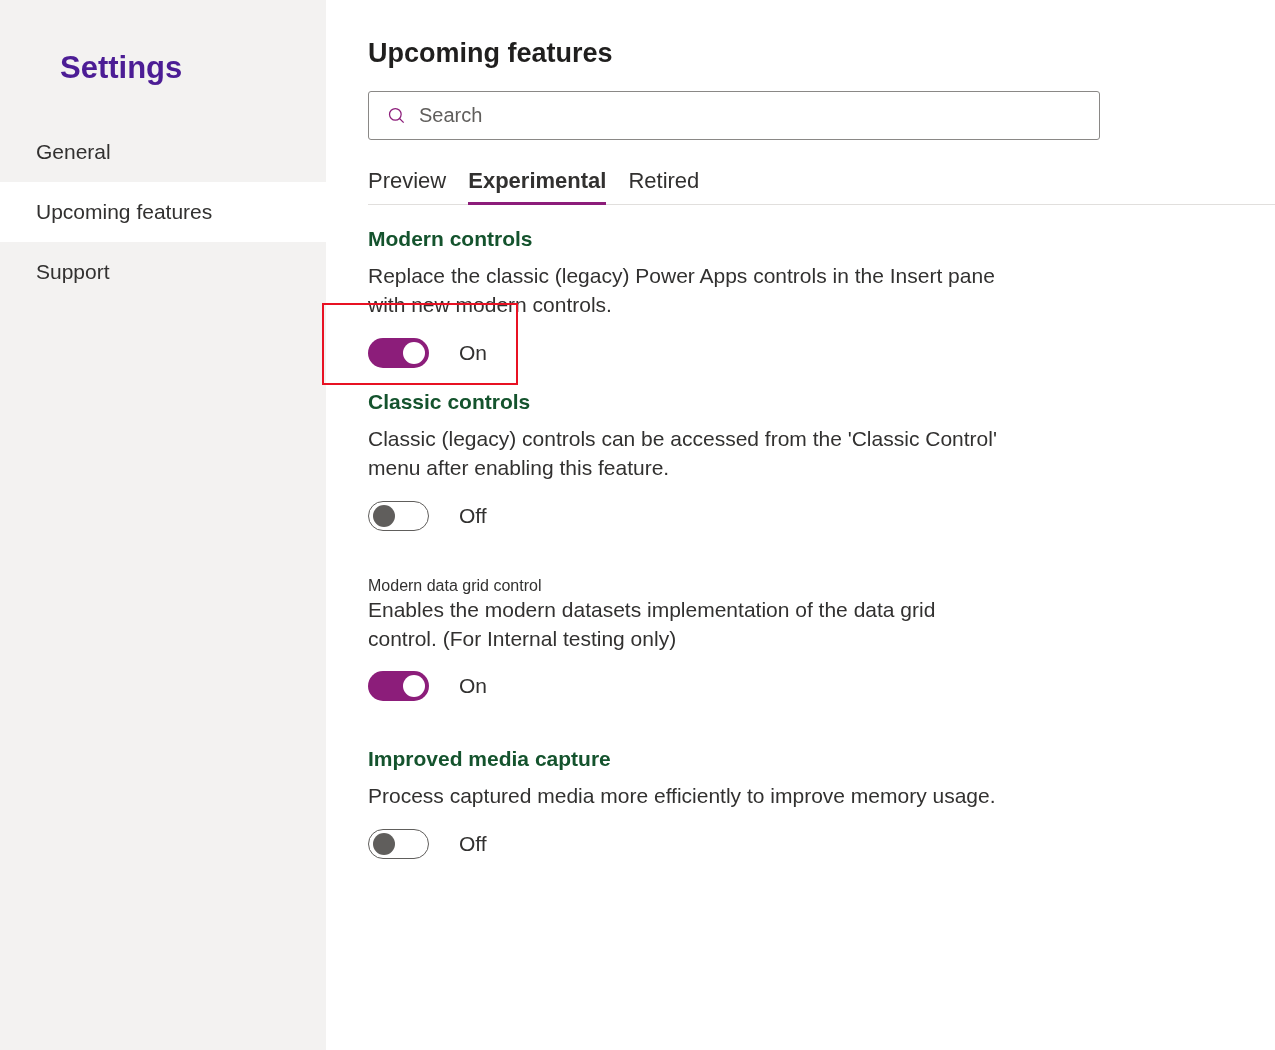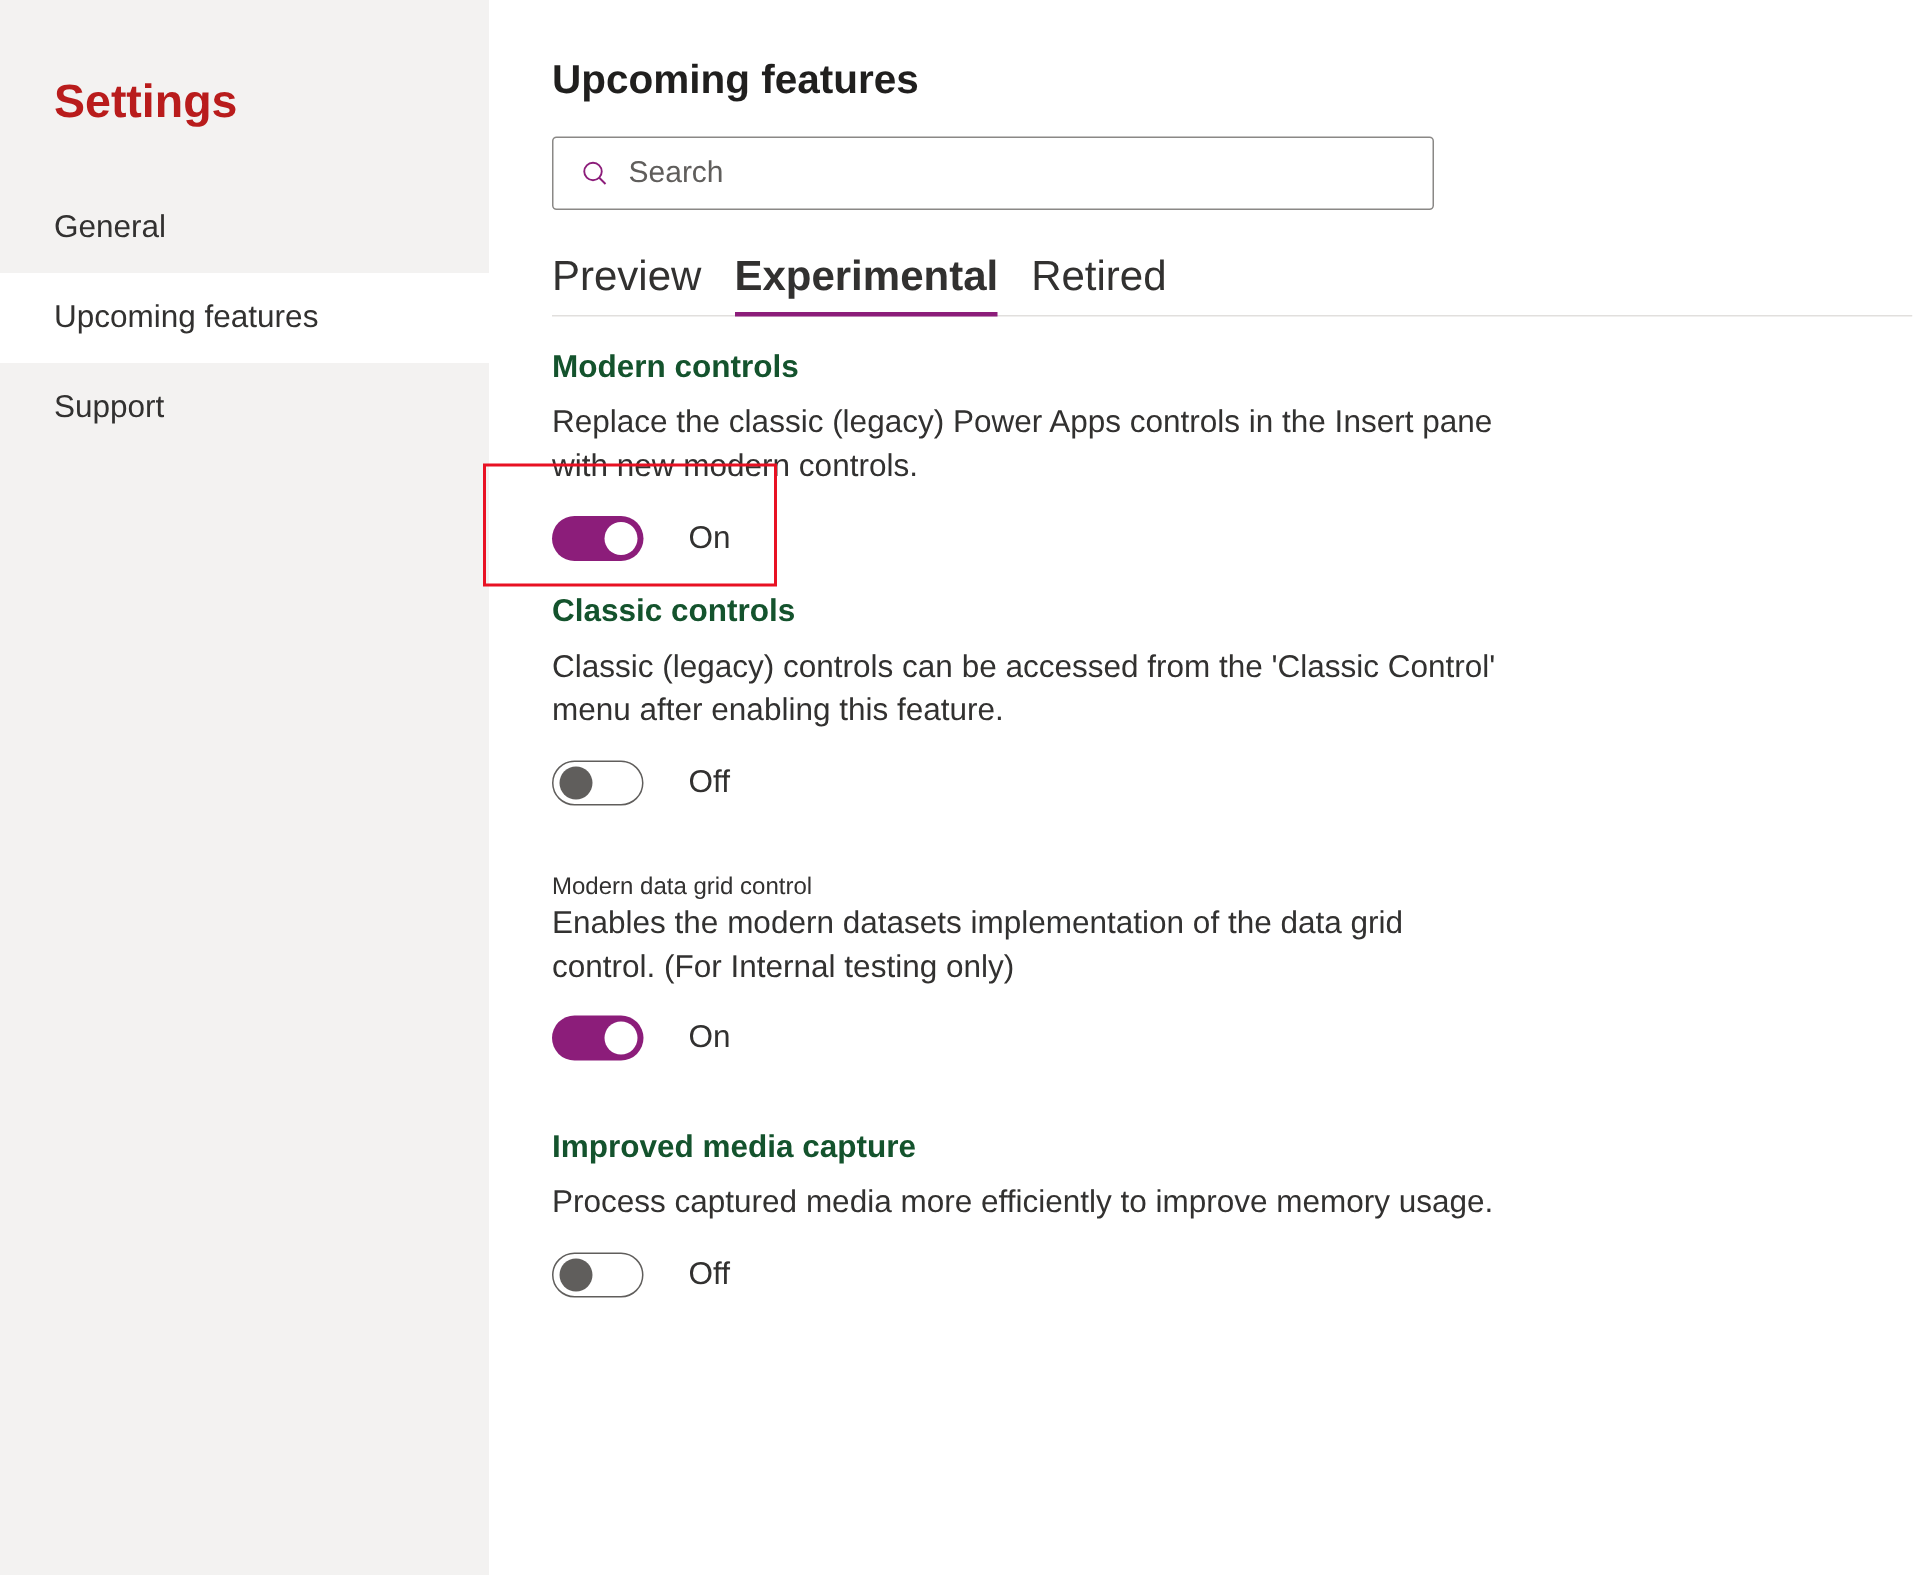--- a/index.html
+++ b/index.html
@@ -18,21 +18,22 @@
     .sidebar {
       width: 326px;
       background: #f3f2f1;
       padding-top: 50px;
       flex-shrink: 0;
     }
     .sidebar-title {
       font-size: 31px;
       font-weight: 700;
       padding: 0 16px 36px 36px;
-      color: #b91c1c;
+      color: #4c1d95;
+      margin-left: 24px;
     }
     .sidebar-item {
       padding: 18px 36px;
       font-size: 21px;
       color: #323130;
       cursor: pointer;
     }
     .sidebar-item.active {
       background: #ffffff;
     }
@@ -41,21 +42,21 @@
       padding: 38px 0 0 42px;
       background: #ffffff;
     }
     .page-title {
       font-size: 27px;
       font-weight: 700;
       color: #201f1e;
       margin-bottom: 22px;
     }
     .search-box {
-      width: 588px;
+      width: 732px;
       height: 49px;
       border: 1px solid #8a8886;
       border-radius: 3px;
       display: flex;
       align-items: center;
       padding: 0 18px;
       margin-bottom: 28px;
     }
     .search-icon {
       width: 20px;
@@ -76,21 +77,21 @@
     .search-input::placeholder {
       color: #605e5c;
     }
     .tabs {
       display: flex;
       gap: 22px;
       border-bottom: 1px solid #e1dfdd;
       width: 100%;
     }
     .tab {
-      font-size: 28px;
+      font-size: 22px;
       padding: 0 0 10px 0;
       cursor: pointer;
       color: #323130;
       position: relative;
     }
     .tab.active {
       font-weight: 600;
     }
     .tab.active::after {
       content: "";

